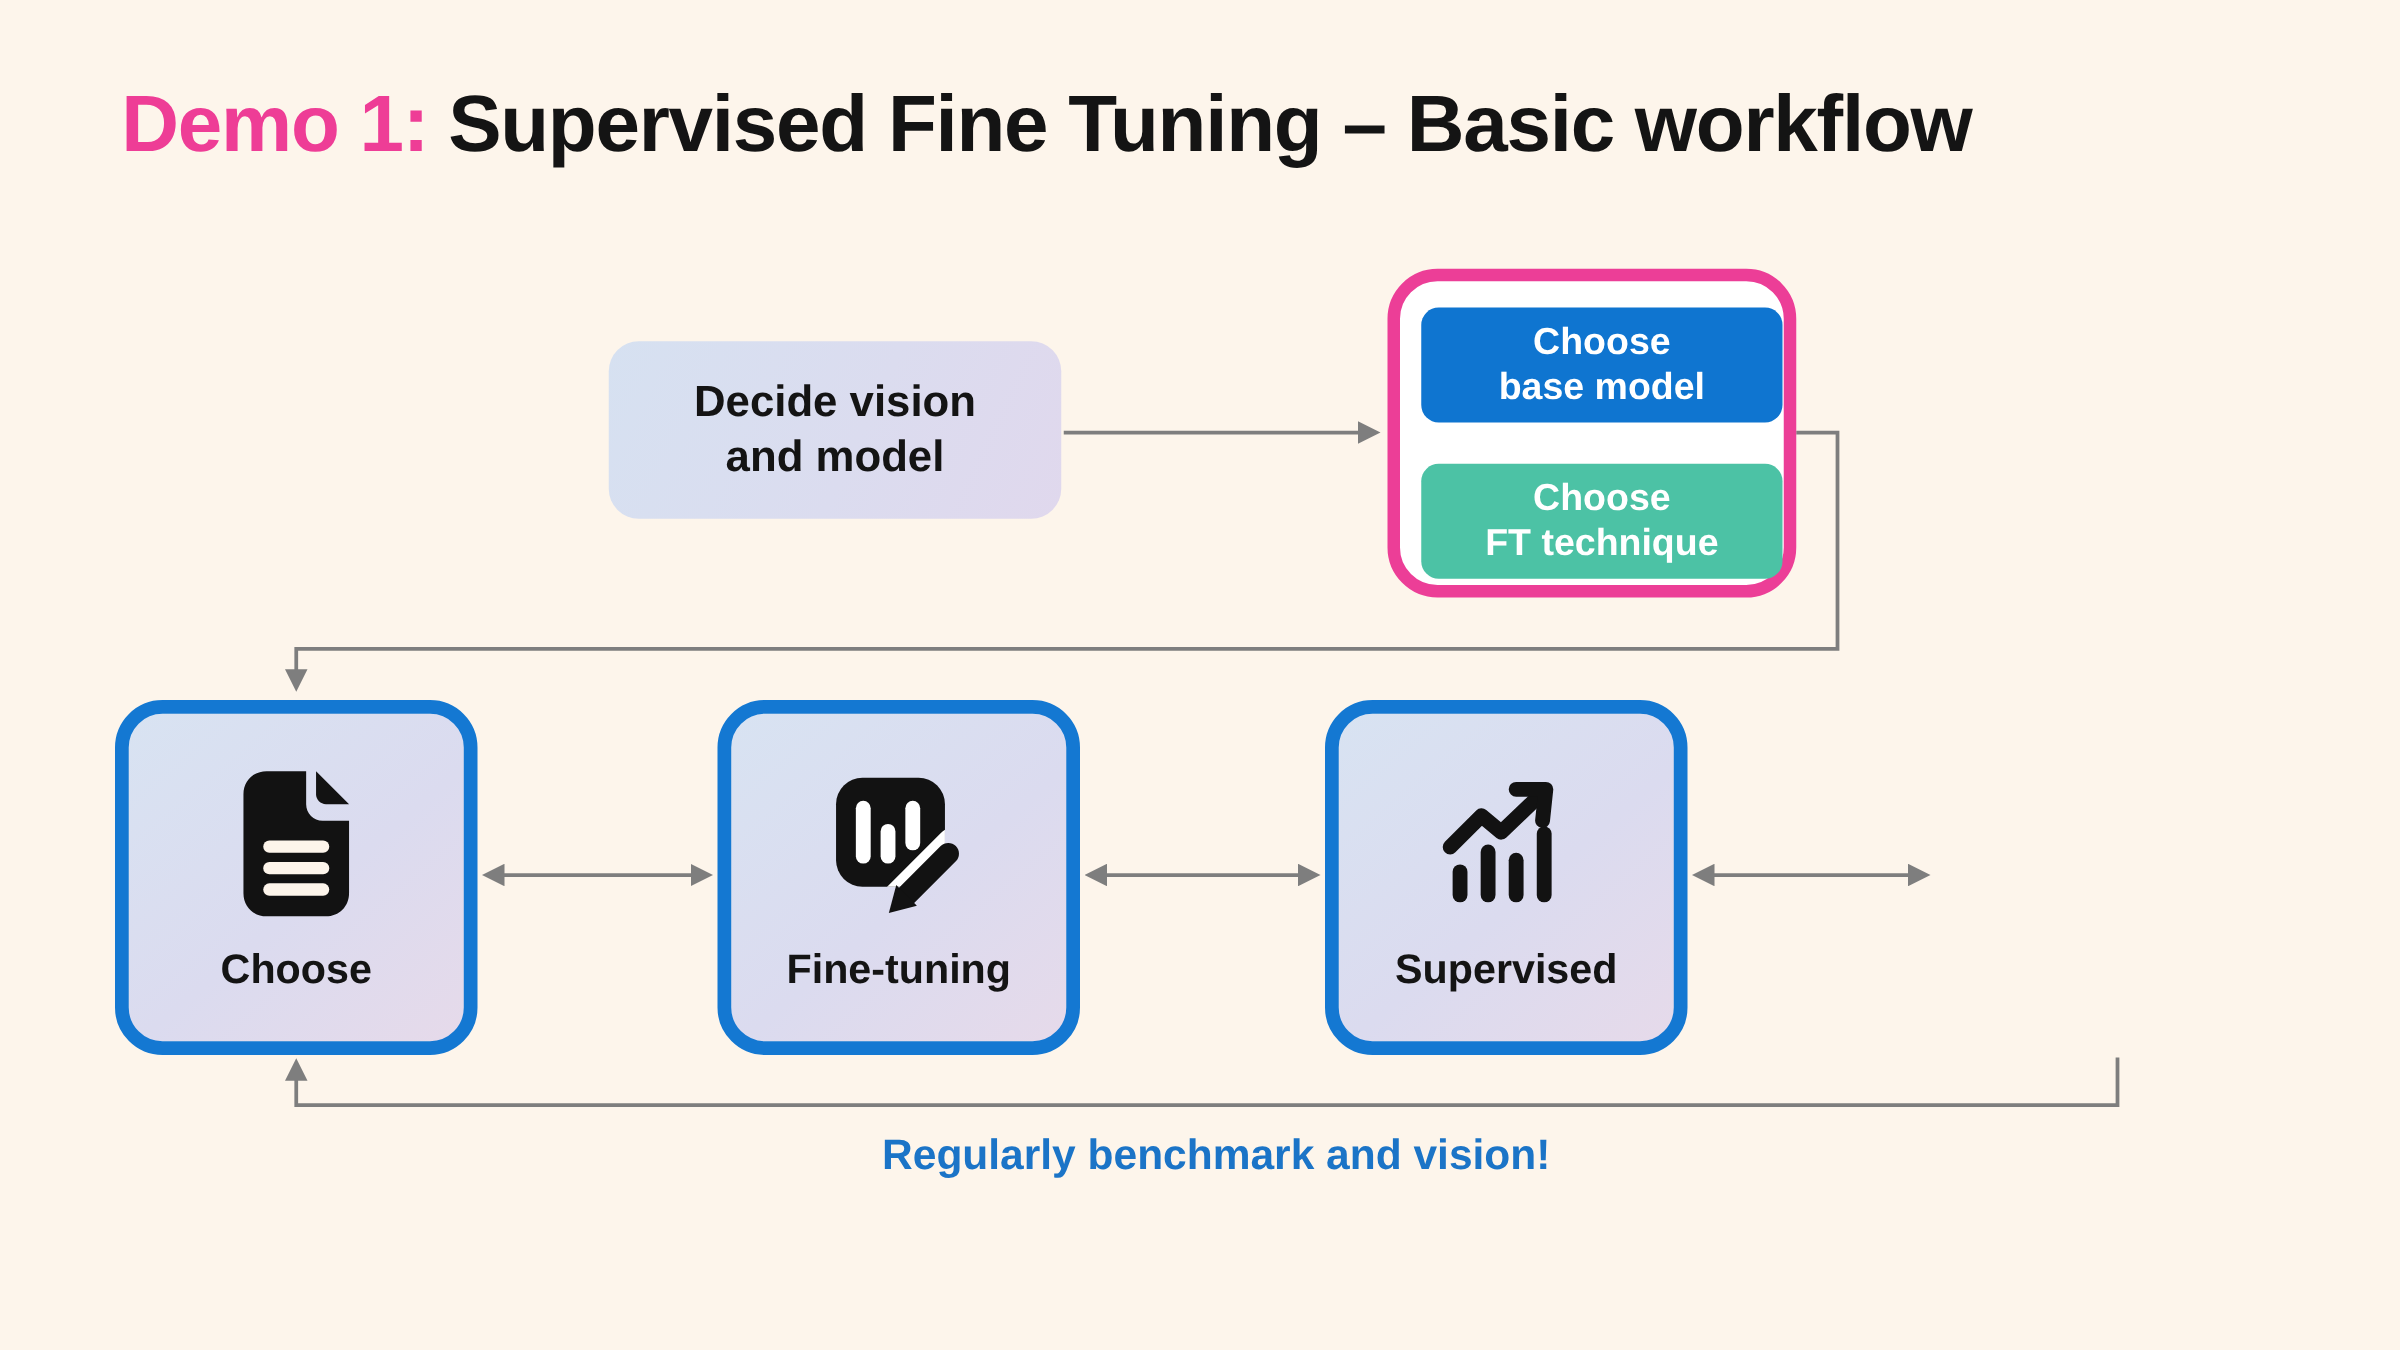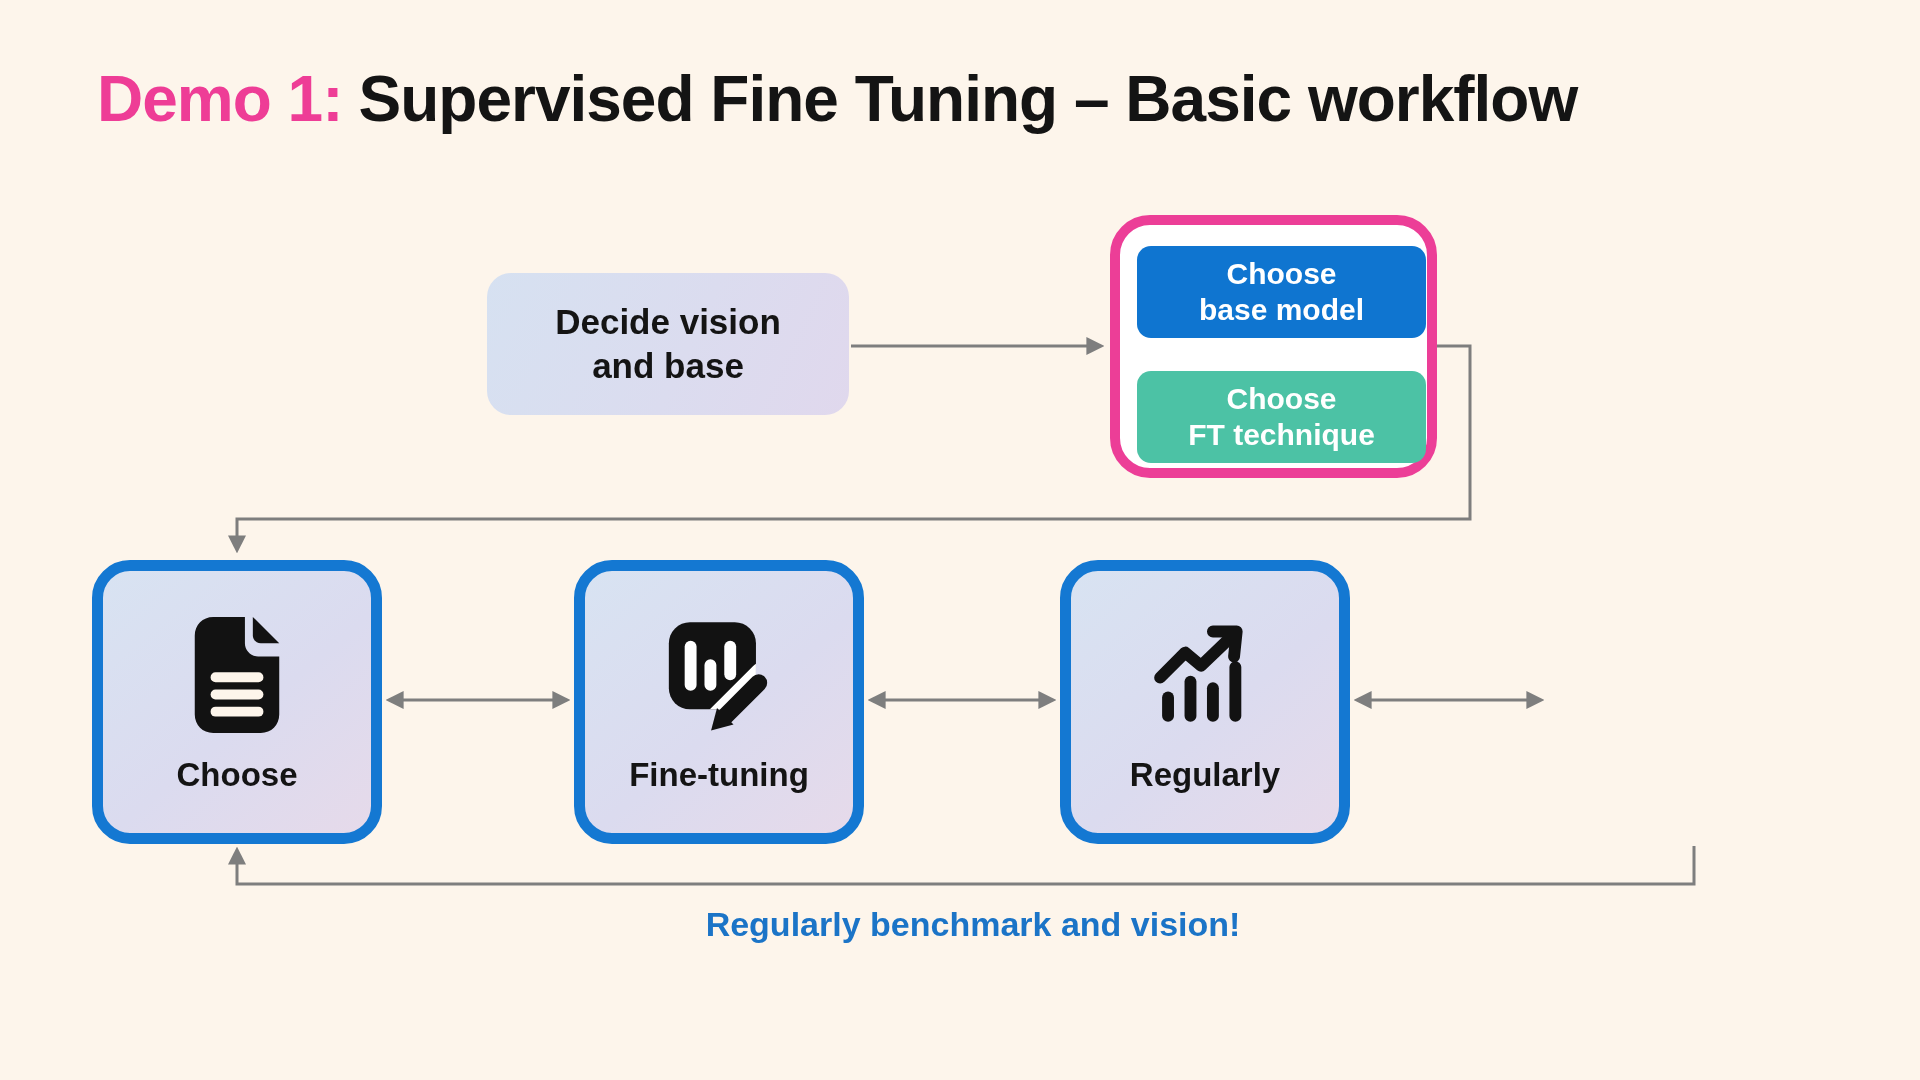--- a/index.html
+++ b/index.html
@@ -78,21 +78,21 @@
     </defs>
     <line x1="851" y1="346" x2="1099" y2="346" stroke="#7E7E7E" stroke-width="3" marker-end="url(#arrow)"></line>
     <path d="M1437,346 L1470,346 L1470,519 L237,519 L237,548" fill="none" stroke="#7E7E7E" stroke-width="3" marker-end="url(#arrow)"></path>
     <line x1="391" y1="700" x2="565" y2="700" stroke="#7E7E7E" stroke-width="3" marker-start="url(#arrow)" marker-end="url(#arrow)"></line>
     <line x1="873" y1="700" x2="1051" y2="700" stroke="#7E7E7E" stroke-width="3" marker-start="url(#arrow)" marker-end="url(#arrow)"></line>
     <line x1="1359" y1="700" x2="1539" y2="700" stroke="#7E7E7E" stroke-width="3" marker-start="url(#arrow)" marker-end="url(#arrow)"></line>
     <path d="M1694,846 L1694,884 L237,884 L237,852" fill="none" stroke="#7E7E7E" stroke-width="3" marker-end="url(#arrow)"></path>
   </svg>
 
   <div class="decide-box">Decide vision
-and base</div>
+and model</div>
 
   <div class="choose-panel">
     <div class="choose-btn base">Choose
 base model</div>
     <div class="choose-btn ft">Choose
 FT technique</div>
   </div>
 
   <div class="step-box pos-0">
     <svg class="icon" viewBox="0 0 100 100">
@@ -129,19 +129,19 @@
     <svg class="icon" viewBox="0 0 100 100">
       <g stroke="#121212" stroke-width="9" stroke-linecap="round" stroke-linejoin="round" fill="none">
         <line x1="22" y1="67" x2="22" y2="81"></line>
         <line x1="39" y1="55" x2="39" y2="81"></line>
         <line x1="56" y1="60" x2="56" y2="81"></line>
         <line x1="73" y1="44" x2="73" y2="81"></line>
         <polyline points="16,52 35,33 47,43 71,20"></polyline>
         <polyline points="56,17 74,17 72,36"></polyline>
       </g>
     </svg>
-    <div class="step-label">Regularly</div>
+    <div class="step-label">Supervised</div>
   </div>
 
 
   <div class="caption">Regularly benchmark and vision!</div>
 
 </div>
 
 </body></html>

